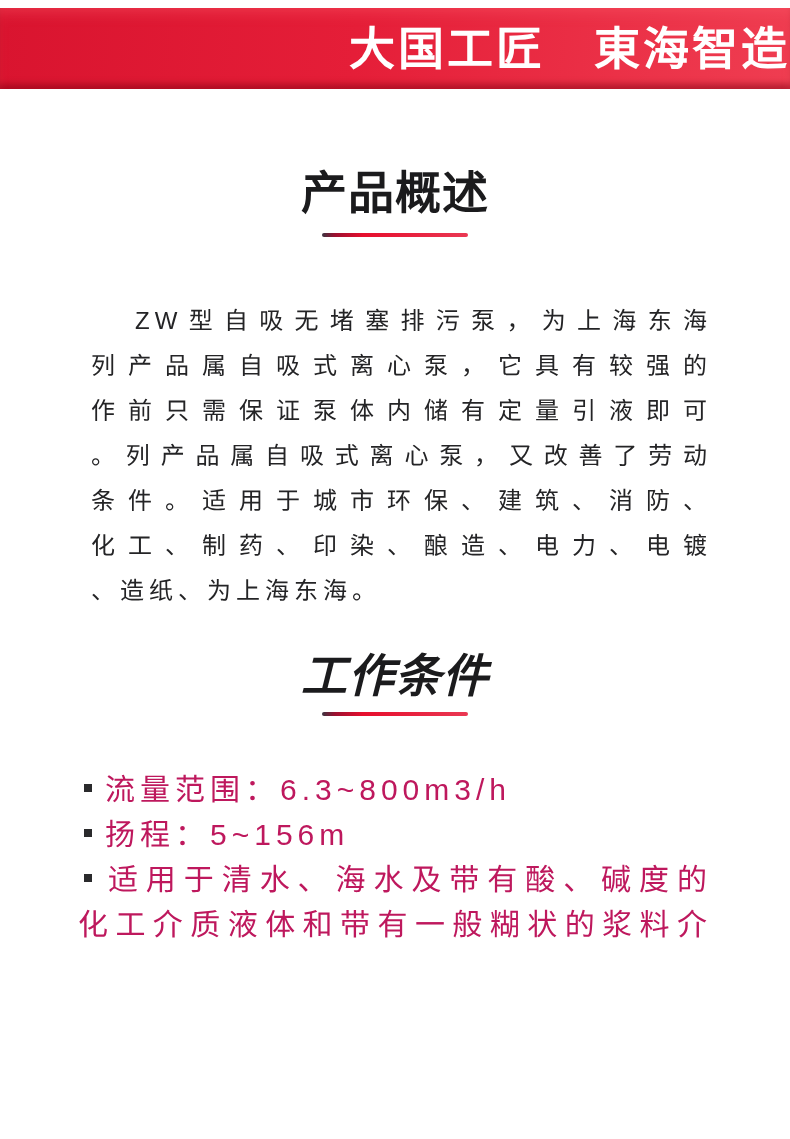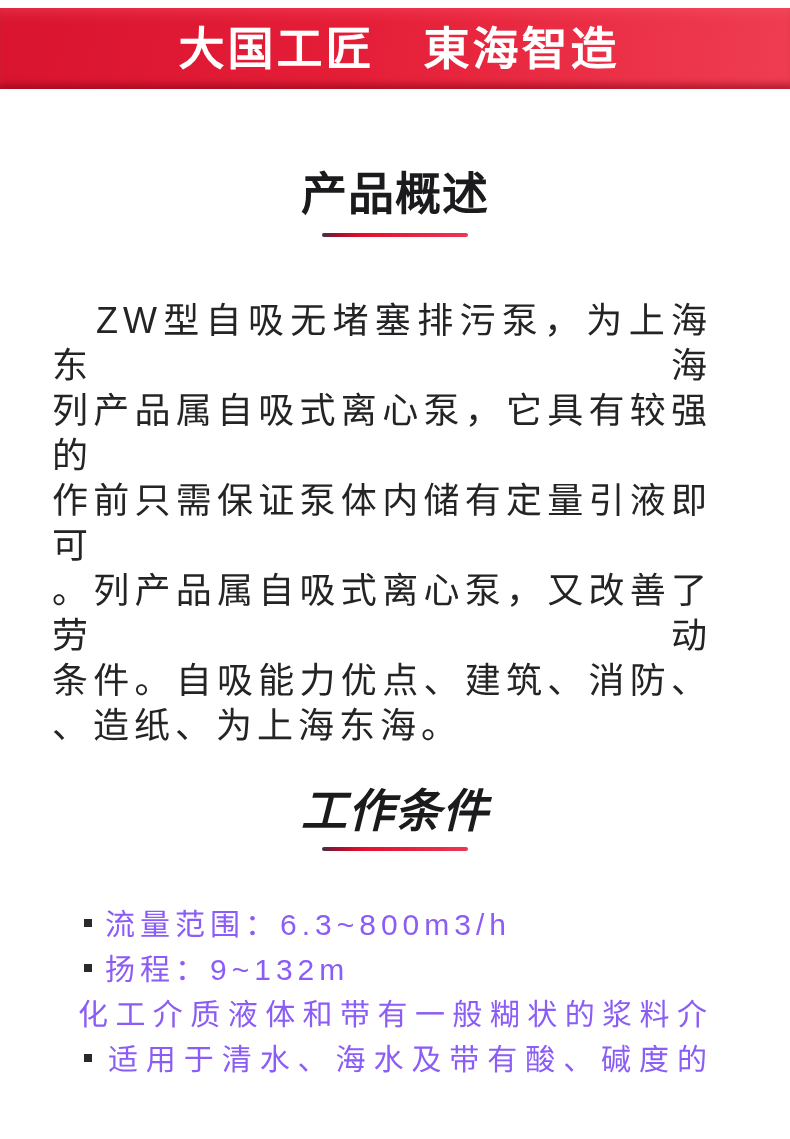--- a/index.html
+++ b/index.html
@@ -15,21 +15,21 @@
     color: #242426;
     -webkit-font-smoothing: antialiased;
   }
 
   
   .banner {
     margin-top: 8px;
     height: 81px;
     display: flex;
     align-items: center;
-    justify-content: center;
+    justify-content: flex-end;
     background: linear-gradient(96deg, #d9142f 0%, #e51e38 45%, #ef3d51 100%);
     box-shadow: inset 0 10px 14px -6px rgba(255, 95, 110, 0.40),
                 inset 0 -8px 6px -3px rgba(125, 0, 18, 0.50);
     padding-left: 8px;
   }
   .banner-title {
     margin: 0;
     color: #ffffff;
     font-size: 46px;
     line-height: 46px;
@@ -41,46 +41,46 @@
   
   .sec-title {
     margin: 0;
     text-align: center;
     font-size: 46px;
     line-height: 48px;
     font-weight: 800;
     color: #1b1b1d;
     letter-spacing: 1px;
   }
-  #overview-title  { margin-top: 81px; }
+  #overview-title  { margin-top: 81px; font-family: Liberation Serif, serif; }
   #conditions-title{ margin-top: 39px; font-style: italic; }
 
   .underline {
     width: 146px;
     height: 4px;
     margin: 15px auto 0;
     border-radius: 2px;
     background: linear-gradient(90deg, #3c3440 0%, #9c1030 9%, #e60e2d 28%, #ea3853 100%);
   }
   #conditions-underline { margin-top: 12px; }
 
   
   .para {
-    margin: 61px 78px 0 52px;
-    font-size: 36px;
+    margin: 61px 78px 0 91px;
+    font-size: 24px;
     line-height: 45px;
     letter-spacing: 5px;
     color: #242426;
   }
   .bullets {
     margin: 51px 78px 0 78px;
     font-size: 30px;
     line-height: 45px;
     letter-spacing: 5px;
-    color: #8b5cf6;
+    color: #be185d;
   }
   .jl {                       
     text-align: justify;
     text-align-last: justify;
     text-justify: inter-character;
   }
   .indent { text-indent: 44px; }
 
   .dot {                      
     display: inline-block;
@@ -100,36 +100,37 @@
 
 <section>
   <h2 class="sec-title" id="overview-title">产品概述</h2>
   <div class="underline" id="overview-underline"></div>
 
   <div class="para">
     <div class="jl indent">ZW型自吸无堵塞排污泵，为上海东海</div>
     <div class="jl">列产品属自吸式离心泵，它具有较强的</div>
     <div class="jl">作前只需保证泵体内储有定量引液即可</div>
     <div class="jl">。列产品属自吸式离心泵，又改善了劳动</div>
-    <div class="jl">条件。自吸能力优点、建筑、消防、</div>
+    <div class="jl">条件。适用于城市环保、建筑、消防、</div>
+    <div class="jl">化工、制药、印染、酿造、电力、电镀</div>
     <div>、造纸、为上海东海。</div>
   </div>
 </section>
 
 <section>
   <h2 class="sec-title" id="conditions-title">工作条件</h2>
   <div class="underline" id="conditions-underline"></div>
 
   <div class="bullets">
     <div>
       <span class="dot"></span><span>流量范围：6.3~800m3/h</span>
     </div>
     <div>
-      <span class="dot"></span><span>扬程：9~132m</span>
+      <span class="dot"></span><span>扬程：5~156m</span>
     </div>
     <div>
-      <div class="jl">化工介质液体和带有一般糊状的浆料介</div>
       <div class="jl">
         <span class="dot"></span><span>适用于清水、海水及带有酸、碱度的</span>
       </div>
+      <div class="jl">化工介质液体和带有一般糊状的浆料介</div>
     </div>
   </div>
 </section>
 
 </body></html>

